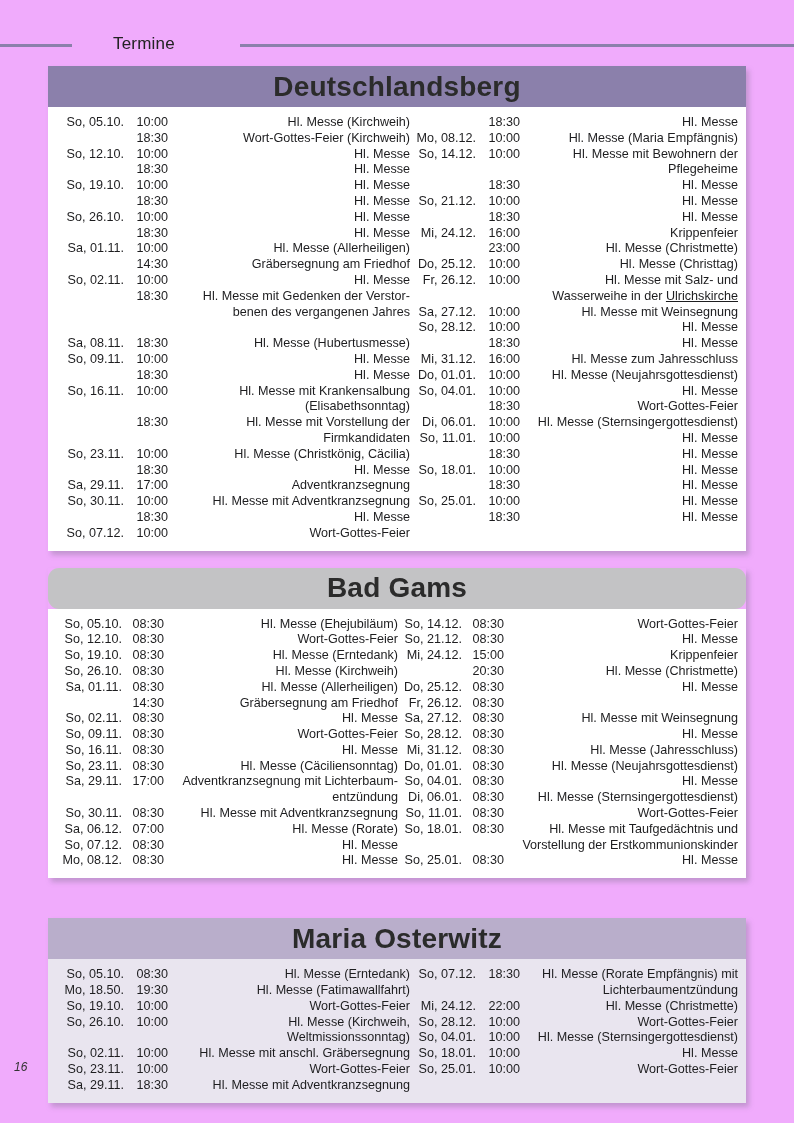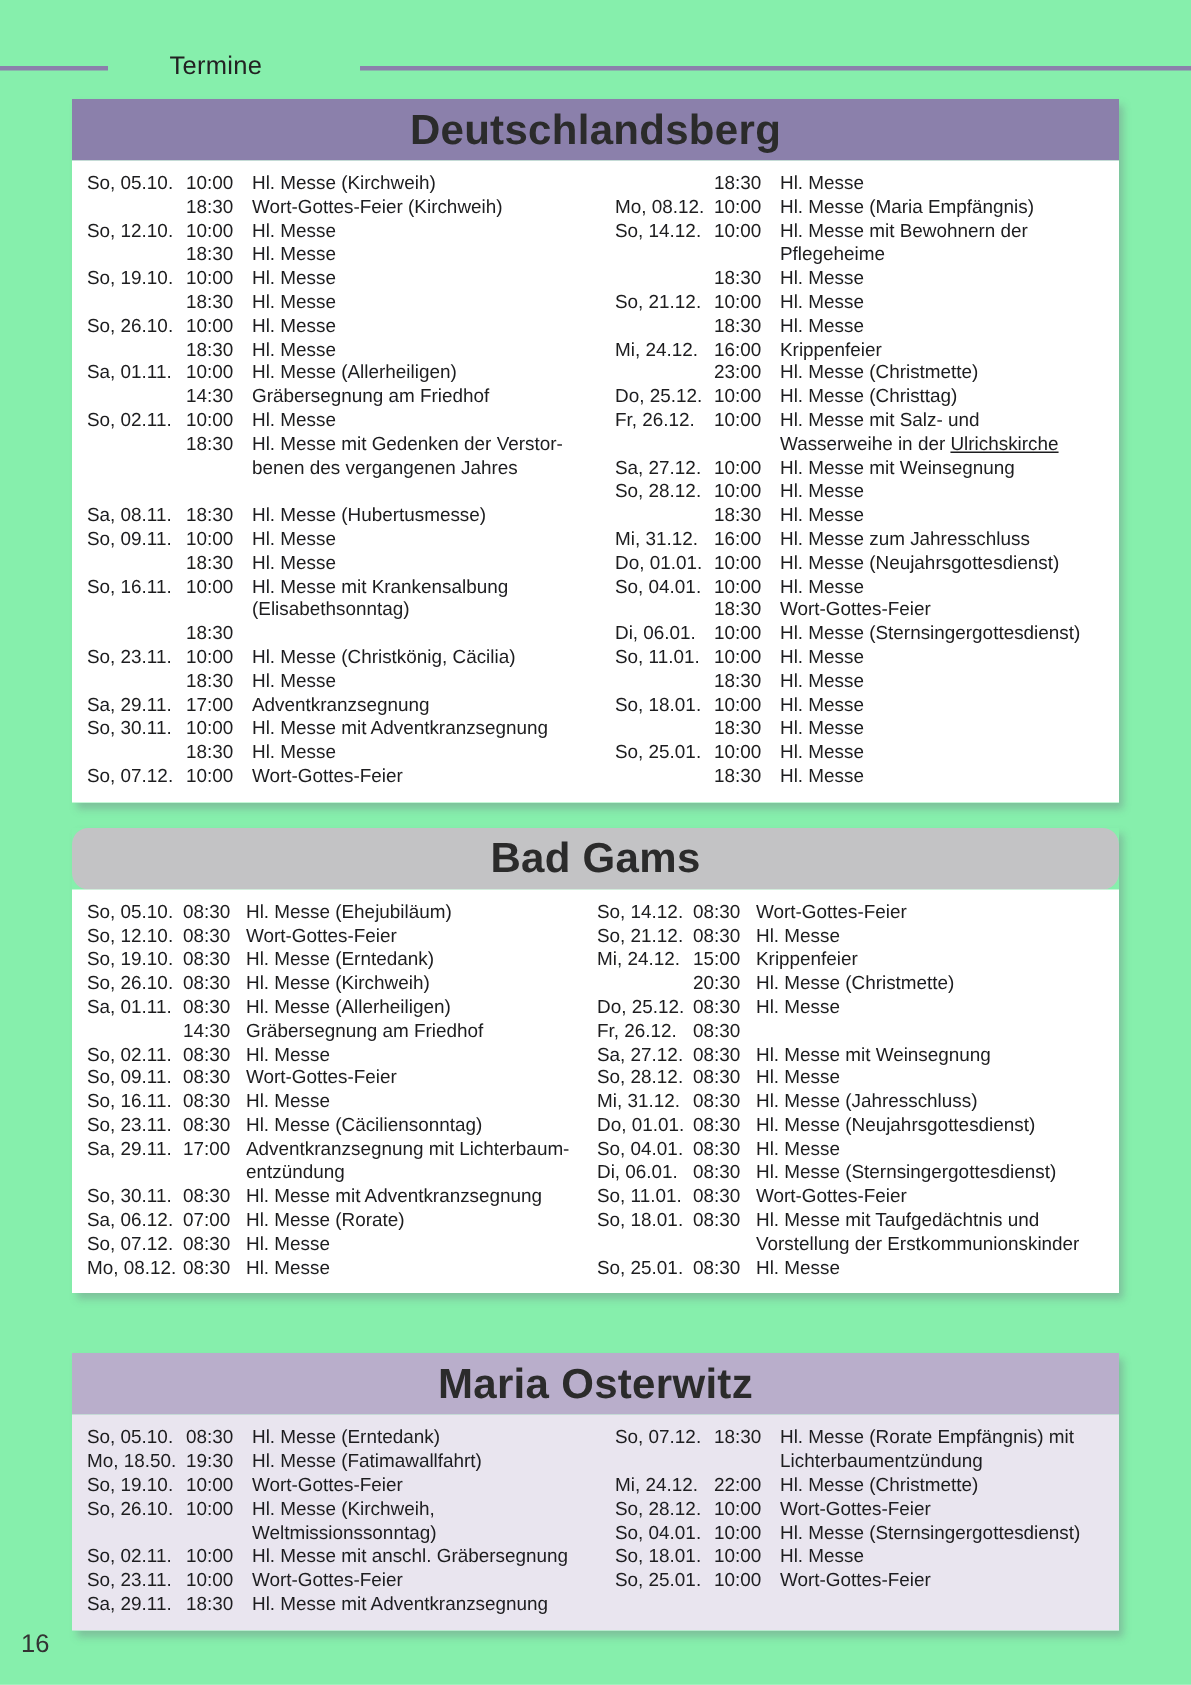--- a/index.html
+++ b/index.html
@@ -5,36 +5,37 @@
   html,body{margin:0;padding:0;}
   body{
     width:794px;height:1123px;
     background:#f2f2f2;
     font-family:"Liberation Sans", sans-serif;
     color:#1d1d1f;
   }
   .page{
     position:relative;
     width:794px;height:1123px;
-    background:#86efac;
+    background:#f0abfc;
     overflow:hidden;
   }
   
   .eyebrow-row{position:relative;height:66px;}
   .accent-line{position:absolute;top:44px;height:3px;background:#8b80ab;}
   .accent-line.left{left:0;width:72px;}
   .accent-line.right{left:240px;right:0;}
   .eyebrow-text{
     position:absolute;left:113px;top:34px;
     font-size:17px;letter-spacing:.2px;color:#222;
   }
   
   .section{
     margin:0 48px 17px 48px;
     box-shadow:3px 4px 5px rgba(110,110,125,.35);
+    text-align:right;
   }
   .sec-header{
     height:41px;
     display:flex;align-items:center;justify-content:center;
     font-size:28px;font-weight:600;letter-spacing:.2px;color:#2b2b2b;
   }
   .sec-body{
     padding:8px 8px 9px 10px;
   }
   .cols{display:grid;}
@@ -45,22 +46,22 @@
     grid-template-columns:66px 44px 1fr;
     font-size:12.6px;line-height:15.8px;
   }
   .s-mid .row{grid-template-columns:64px 42px 1fr;}
   .c-date,.c-time{white-space:nowrap;}
   .c-desc{white-space:pre;}
   .row-gap{height:15.8px;}
   .ul{text-decoration:underline;}
   
   .page-number{
-    position:absolute;left:14px;top:1086px;
-    font-size:17px;color:#333;
+    position:absolute;left:14px;top:1060px;
+    font-size:12px;color:#333;font-style:italic;
   }
 </style>
 </head>
 <body>
 
 <div class="page">
 
   <div class="eyebrow-row">
     <div class="accent-line left" style="background: rgb(139, 128, 171);"></div>
     <div class="eyebrow-text">Termine</div>
@@ -168,20 +169,22 @@
   <div class="row">
     <span class="c-date">So, 16.11.</span>
     <span class="c-time">10:00</span>
     <span class="c-desc">Hl. Messe mit Krankensalbung
 (Elisabethsonntag)</span>
   </div>
 
   <div class="row">
     <span class="c-date"></span>
     <span class="c-time">18:30</span>
+    <span class="c-desc">Hl. Messe mit Vorstellung der
+Firmkandidaten</span>
   </div>
 
   <div class="row">
     <span class="c-date">So, 23.11.</span>
     <span class="c-time">10:00</span>
     <span class="c-desc">Hl. Messe (Christkönig, Cäcilia)</span>
   </div>
 
   <div class="row">
     <span class="c-date"></span>

